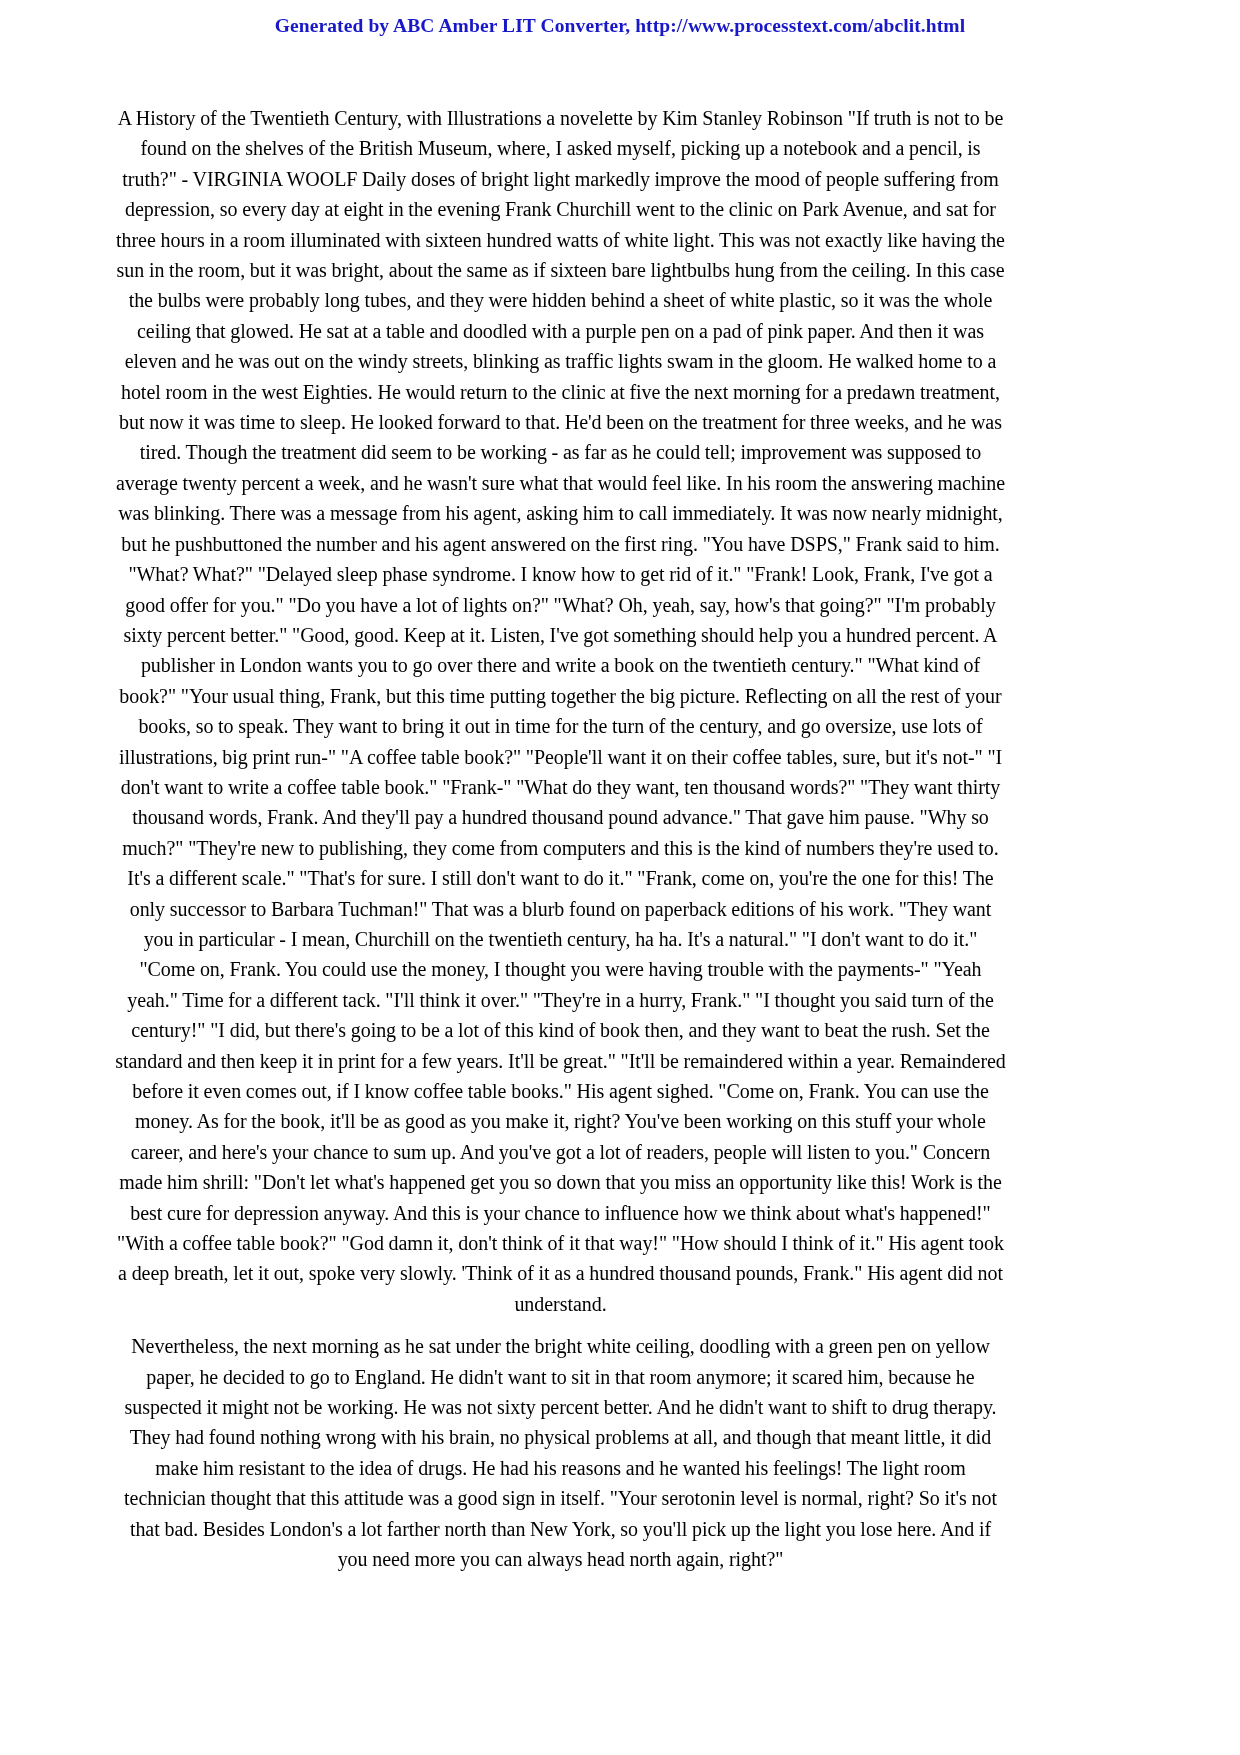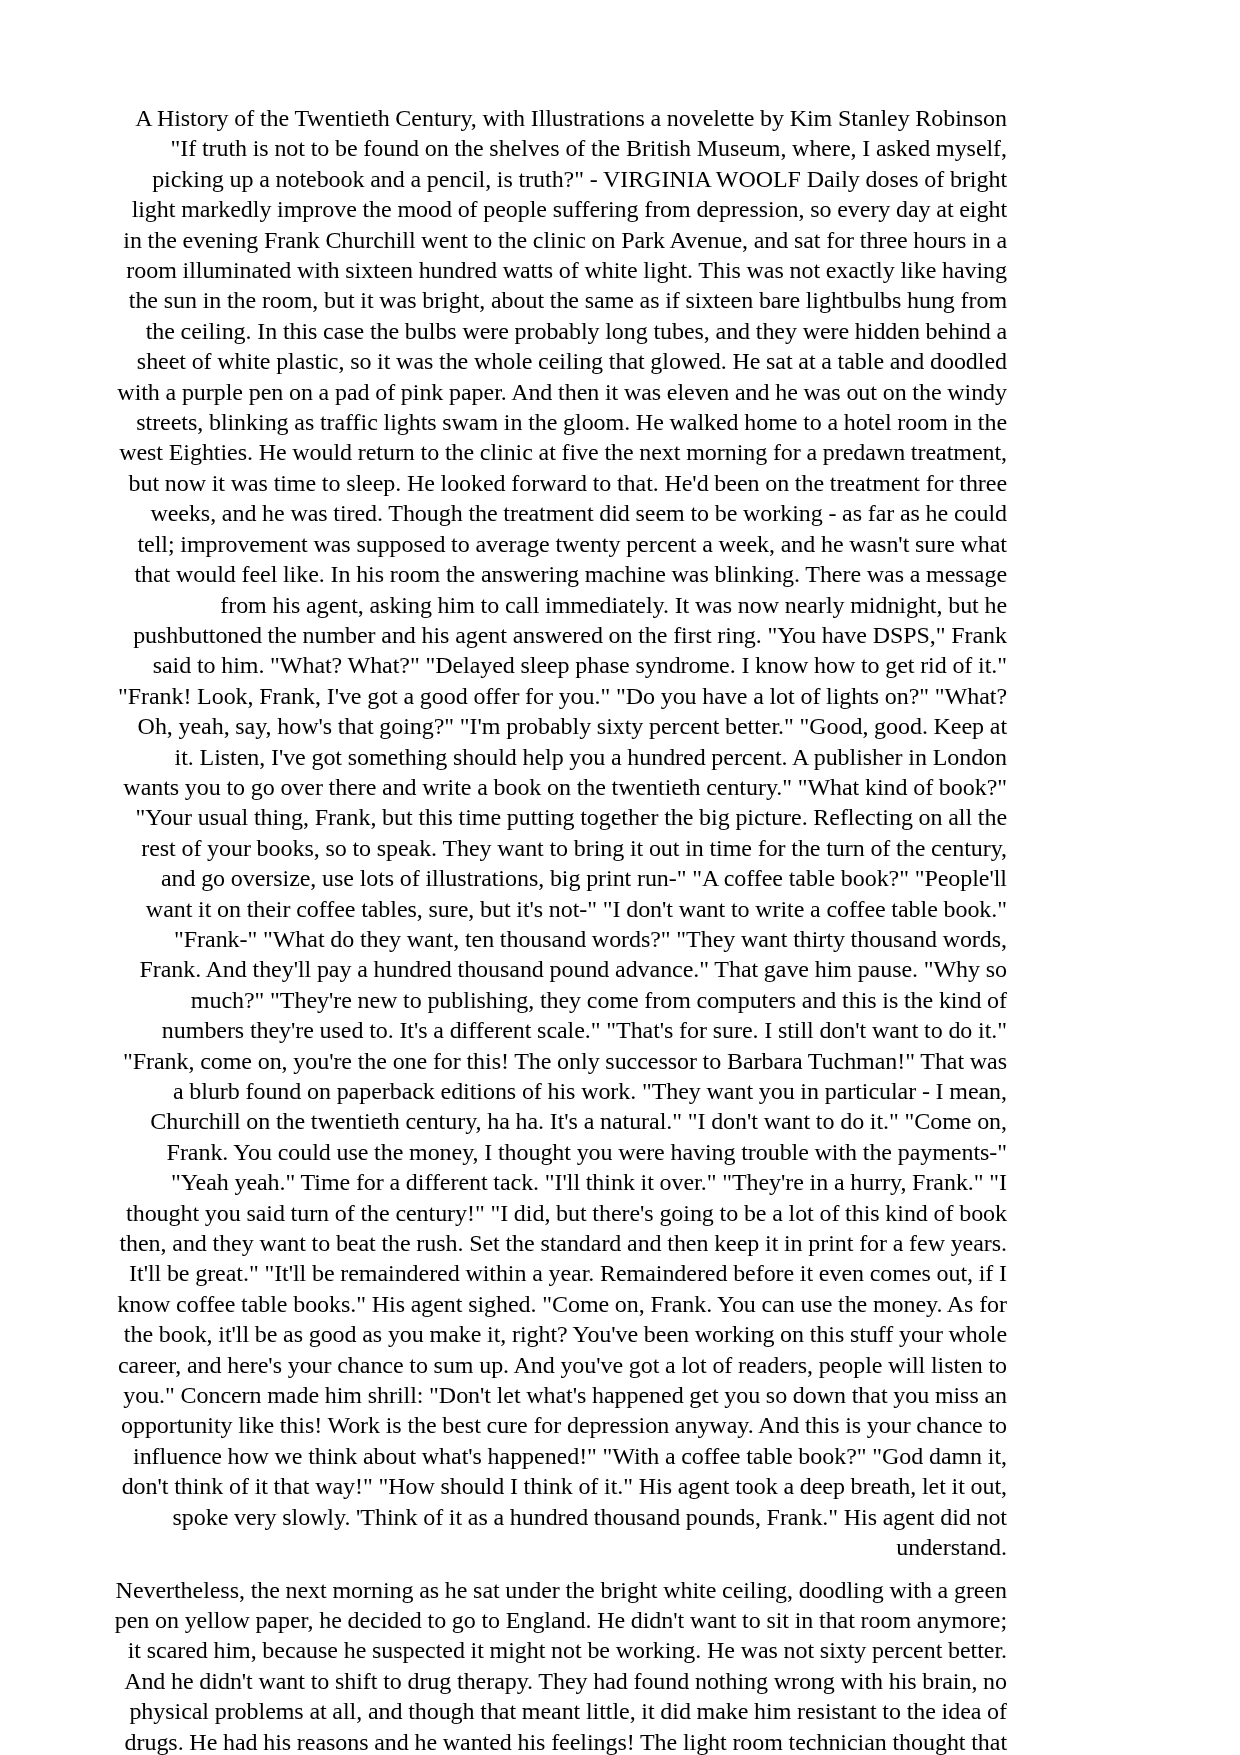--- a/index.html
+++ b/index.html
@@ -39,35 +39,36 @@
   .content {
     position: absolute;
     left: 114px;
     top: 103px;
     width: 893px;
   }
   .content p {
     margin: 0;
     padding: 0;
     font-family: "Liberation Serif", "DejaVu Serif", serif;
-    font-size: 24px;
+    font-size: 20px;
     line-height: 30.4px;
     color: #000000;
-    text-align: right;
+    text-align: center;
     word-spacing: -0.2px;
     letter-spacing: -0.05px;
   }
   .content p + p {
     margin-top: 12px;
   }
 </style>
 </head>
 <body>
 
 <div class="page">
 
+  <div class="converter-banner">Generated by ABC Amber LIT Converter, http://www.processtext.com/abclit.html</div>
 
   <div class="content">
     <p>A History of the Twentieth Century, with Illustrations a novelette by Kim Stanley Robinson "If truth is not to be found on the shelves of the British Museum, where, I asked myself, picking up a notebook and a pencil, is truth?" - VIRGINIA WOOLF Daily doses of bright light markedly improve the mood of people suffering from depression, so every day at eight in the evening Frank Churchill went to the clinic on Park Avenue, and sat for three hours in a room illuminated with sixteen hundred watts of white light. This was not exactly like having the sun in the room, but it was bright, about the same as if sixteen bare lightbulbs hung from the ceiling. In this case the bulbs were probably long tubes, and they were hidden behind a sheet of white plastic, so it was the whole ceiling that glowed. He sat at a table and doodled with a purple pen on a pad of pink paper. And then it was eleven and he was out on the windy streets, blinking as traffic lights swam in the gloom. He walked home to a hotel room in the west Eighties. He would return to the clinic at five the next morning for a predawn treatment, but now it was time to sleep. He looked forward to that. He'd been on the treatment for three weeks, and he was tired. Though the treatment did seem to be working - as far as he could tell; improvement was supposed to average twenty percent a week, and he wasn't sure what that would feel like. In his room the answering machine was blinking. There was a message from his agent, asking him to call immediately. It was now nearly midnight, but he pushbuttoned the number and his agent answered on the first ring. "You have DSPS," Frank said to him. "What? What?" "Delayed sleep phase syndrome. I know how to get rid of it." "Frank! Look, Frank, I've got a good offer for you." "Do you have a lot of lights on?" "What? Oh, yeah, say, how's that going?" "I'm probably sixty percent better." "Good, good. Keep at it. Listen, I've got something should help you a hundred percent. A publisher in London wants you to go over there and write a book on the twentieth century." "What kind of book?" "Your usual thing, Frank, but this time putting together the big picture. Reflecting on all the rest of your books, so to speak. They want to bring it out in time for the turn of the century, and go oversize, use lots of illustrations, big print run-" "A coffee table book?" "People'll want it on their coffee tables, sure, but it's not-" "I don't want to write a coffee table book." "Frank-" "What do they want, ten thousand words?" "They want thirty thousand words, Frank. And they'll pay a hundred thousand pound advance." That gave him pause. "Why so much?" "They're new to publishing, they come from computers and this is the kind of numbers they're used to. It's a different scale." "That's for sure. I still don't want to do it." "Frank, come on, you're the one for this! The only successor to Barbara Tuchman!" That was a blurb found on paperback editions of his work. "They want you in particular - I mean, Churchill on the twentieth century, ha ha. It's a natural." "I don't want to do it." "Come on, Frank. You could use the money, I thought you were having trouble with the payments-" "Yeah yeah." Time for a different tack. "I'll think it over." "They're in a hurry, Frank." "I thought you said turn of the century!" "I did, but there's going to be a lot of this kind of book then, and they want to beat the rush. Set the standard and then keep it in print for a few years. It'll be great." "It'll be remaindered within a year. Remaindered before it even comes out, if I know coffee table books." His agent sighed. "Come on, Frank. You can use the money. As for the book, it'll be as good as you make it, right? You've been working on this stuff your whole career, and here's your chance to sum up. And you've got a lot of readers, people will listen to you." Concern made him shrill: "Don't let what's happened get you so down that you miss an opportunity like this! Work is the best cure for depression anyway. And this is your chance to influence how we think about what's happened!" "With a coffee table book?" "God damn it, don't think of it that way!" "How should I think of it." His agent took a deep breath, let it out, spoke very slowly. 'Think of it as a hundred thousand pounds, Frank." His agent did not understand.</p>
     <p>Nevertheless, the next morning as he sat under the bright white ceiling, doodling with a green pen on yellow paper, he decided to go to England. He didn't want to sit in that room anymore; it scared him, because he suspected it might not be working. He was not sixty percent better. And he didn't want to shift to drug therapy. They had found nothing wrong with his brain, no physical problems at all, and though that meant little, it did make him resistant to the idea of drugs. He had his reasons and he wanted his feelings! The light room technician thought that this attitude was a good sign in itself. "Your serotonin level is normal, right? So it's not that bad. Besides London's a lot farther north than New York, so you'll pick up the light you lose here. And if you need more you can always head north again, right?"</p>
   </div>
 
 </div>
 
 </body></html>

